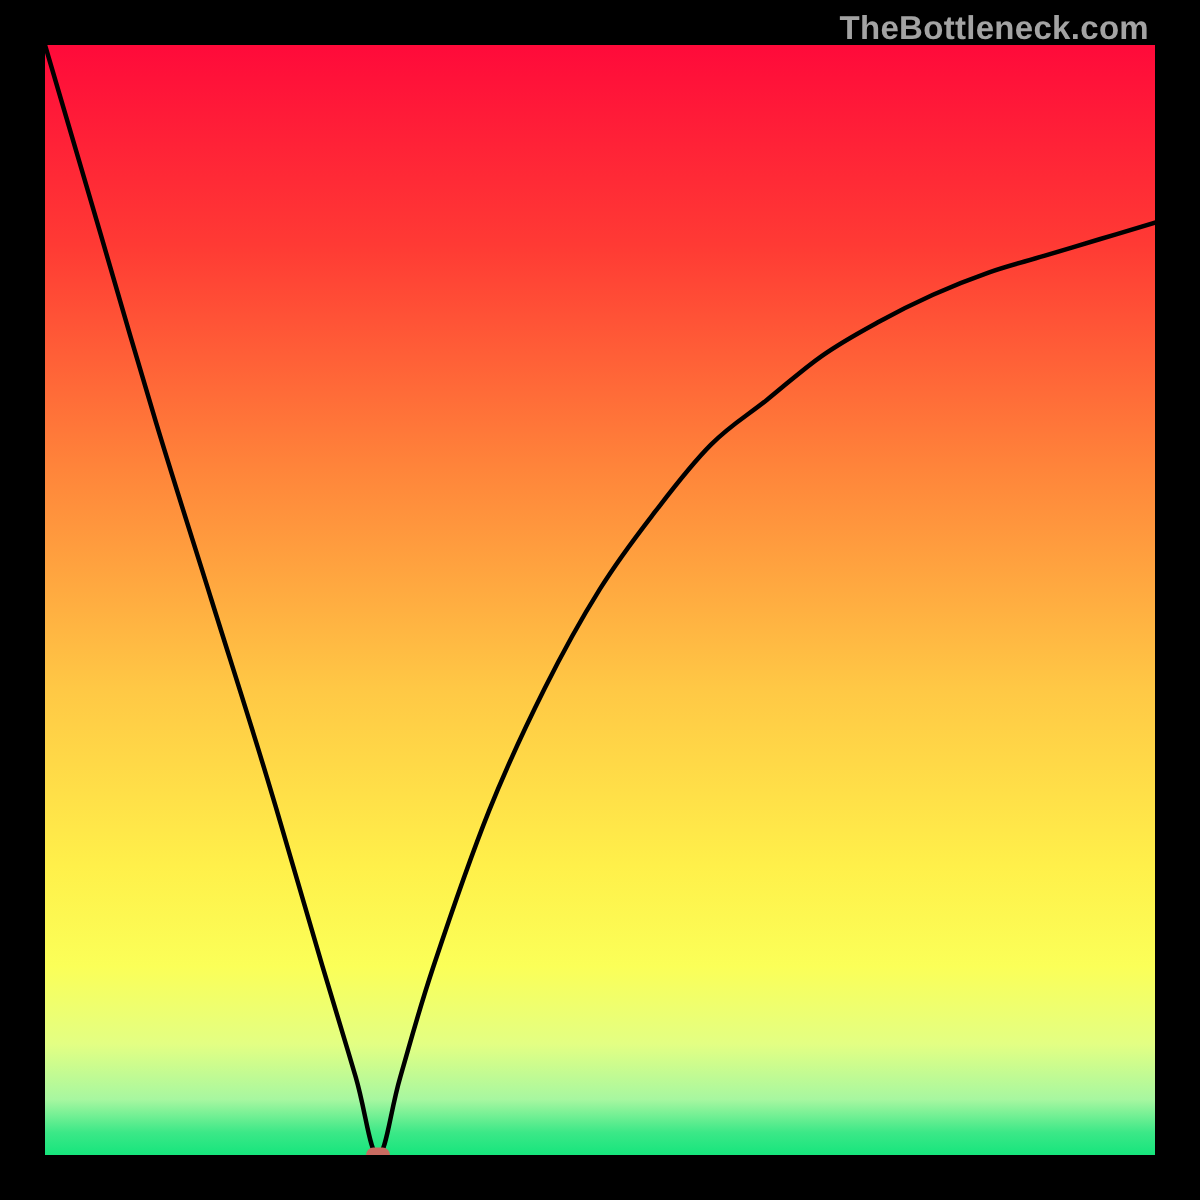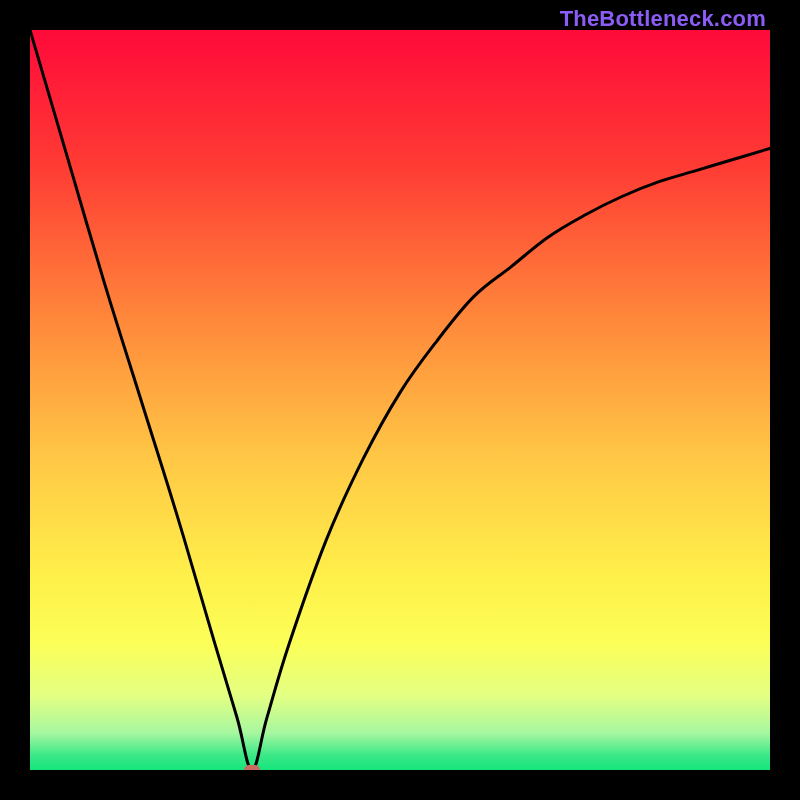--- a/index.html
+++ b/index.html
@@ -30,21 +30,21 @@
     inset: 0;
   }
   .curve-svg {
     position: absolute;
     inset: 0;
   }
   .watermark {
     position: absolute;
     top: 6px;
     right: 34px;
-    color: #8b5cf6;
+    color: #a3a3a3;
     font-size: 22px;
     font-weight: 600;
     letter-spacing: 0.2px;
     user-select: none;
   }
   .minpoint {
     position: absolute;
     width: 16px;
     height: 10px;
     border-radius: 6px;

